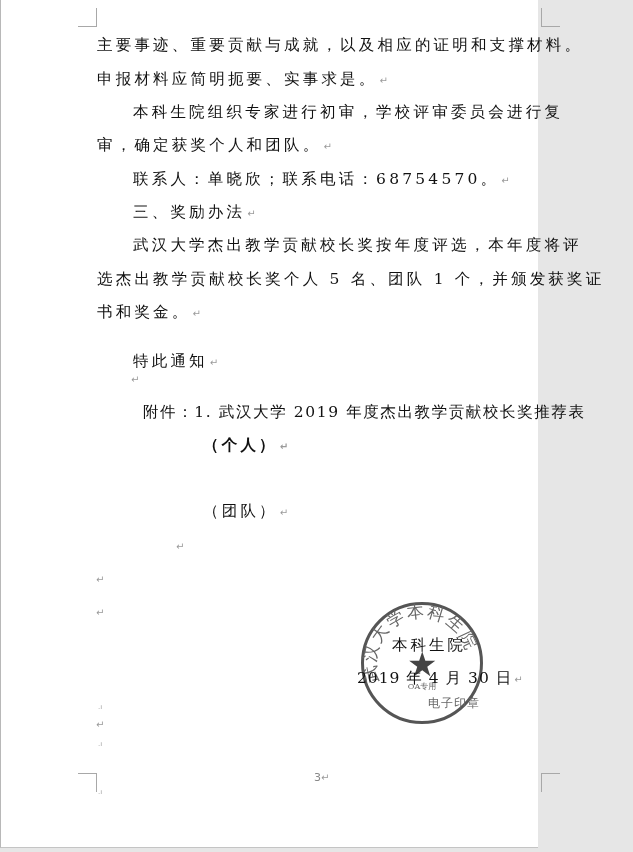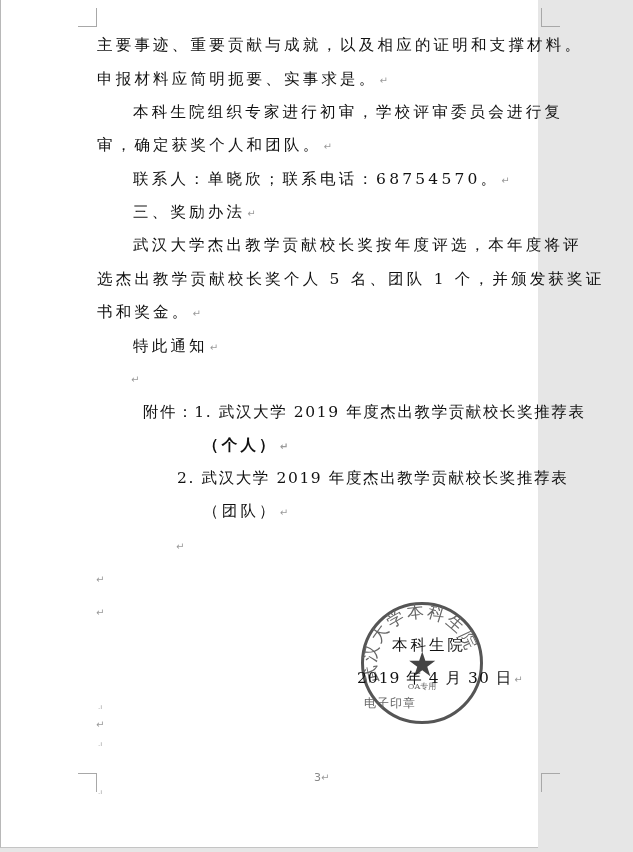--- a/index.html
+++ b/index.html
@@ -30,21 +30,21 @@
     .tiny { position: absolute; color: #a0a0a0; font-size: 7px; line-height: 8px; font-family: "DejaVu Sans", sans-serif; }
 
     .pagenum { position: absolute; left: 313px; top: 771px; font-size: 11px; color: #888; font-family: "DejaVu Sans", sans-serif; }
 
     .stamp {
       position: absolute; left: 360px; top: 602px; width: 122px; height: 122px;
       border: 3px solid #555; border-radius: 50%; box-sizing: border-box;
     }
     .stamp svg { position: absolute; left: -3px; top: -3px; }
     .stamp-oa { position: absolute; left: 0; width: 100%; top: 76px; text-align: center; font-size: 8px; color: #666; }
-    .stamp-e { position: absolute; left: 0; width: 100%; top: 90px; text-align: left; font-size: 12px; color: #666; letter-spacing: 1px; }
+    .stamp-e { position: absolute; left: 0; width: 100%; top: 90px; text-align: right; font-size: 12px; color: #666; letter-spacing: 1px; }
     .stamp-star { position: absolute; left: 43px; top: 42px; font-size: 34px; line-height: 34px; color: #444; }
 
     .sig { position: absolute; font-size: 15.5px; color: #111; white-space: nowrap; letter-spacing: 3px; }
   </style>
 </head>
 <body>
 
 <div class="page">
   <div class="crop tl"></div>
   <div class="crop tr"></div>
@@ -53,27 +53,26 @@
 
   <div class="line" style="left:96px; top:36px;"><span>主要事迹、重要贡献与成就，以及相应的证明和支撑材料。</span></div>
   <div class="line" style="left:96px; top:70px;"><span>申报材料应简明扼要、实事求是。</span><span class="mark">↵</span></div>
   <div class="line" style="left:132px; top:103px;"><span>本科生院组织专家进行初审，学校评审委员会进行复</span></div>
   <div class="line" style="left:96px; top:136px;"><span>审，确定获奖个人和团队。</span><span class="mark">↵</span></div>
   <div class="line" style="left:132px; top:170px;"><span>联系人：单晓欣；联系电话：68754570。</span><span class="mark">↵</span></div>
   <div class="line" style="left:132px; top:203px;"><span>三、奖励办法</span><span class="mark">↵</span></div>
   <div class="line" style="left:132px; top:236px;"><span>武汉大学杰出教学贡献校长奖按年度评选，本年度将评</span></div>
   <div class="line" style="left:96px; top:270px;"><span>选杰出教学贡献校长奖个人 5 名、团队 1 个，并颁发获奖证</span></div>
   <div class="line" style="left:96px; top:303px;"><span>书和奖金。</span><span class="mark">↵</span></div>
-  <div class="line" style="left:132px; top:337px;"><span>特此通知</span><span class="mark">↵</span></div>
+  <div class="line" style="left:132px; top:352px;"><span>特此通知</span><span class="mark">↵</span></div>
 
   <div class="lonemark" style="left:130px; top:374px;">↵</div>
 
   <div class="line" style="left:142px; top:403px; letter-spacing:1.6px;"><span>附件：</span><span>1.</span> <span>武汉大学 2019 年度杰出教学贡献校长奖推荐表</span></div>
   <div class="line" style="left:202px; top:436px;font-weight:bold;"><span>（个人）</span><span class="mark">↵</span></div>
-  <div class="line" style="left:176px; top:469px; letter-spacing:1.6px;"><span>2.</span> <span>武汉大学 2019 年度杰出教学贡献校长奖推荐表</span></div>
   <div class="line" style="left:202px; top:502px;text-align:right;"><span>（团队）</span><span class="mark">↵</span></div>
 
   <div class="lonemark" style="left:175px; top:541px;">↵</div>
   <div class="lonemark" style="left:95px; top:574px;">↵</div>
   <div class="lonemark" style="left:95px; top:607px;">↵</div>
   <div class="tiny" style="left:97px; top:703px;">.ı</div>
   <div class="lonemark" style="left:95px; top:719px;">↵</div>
   <div class="tiny" style="left:97px; top:740px;">.ı</div>
   <div class="tiny" style="left:97px; top:788px;">.ı</div>
 

